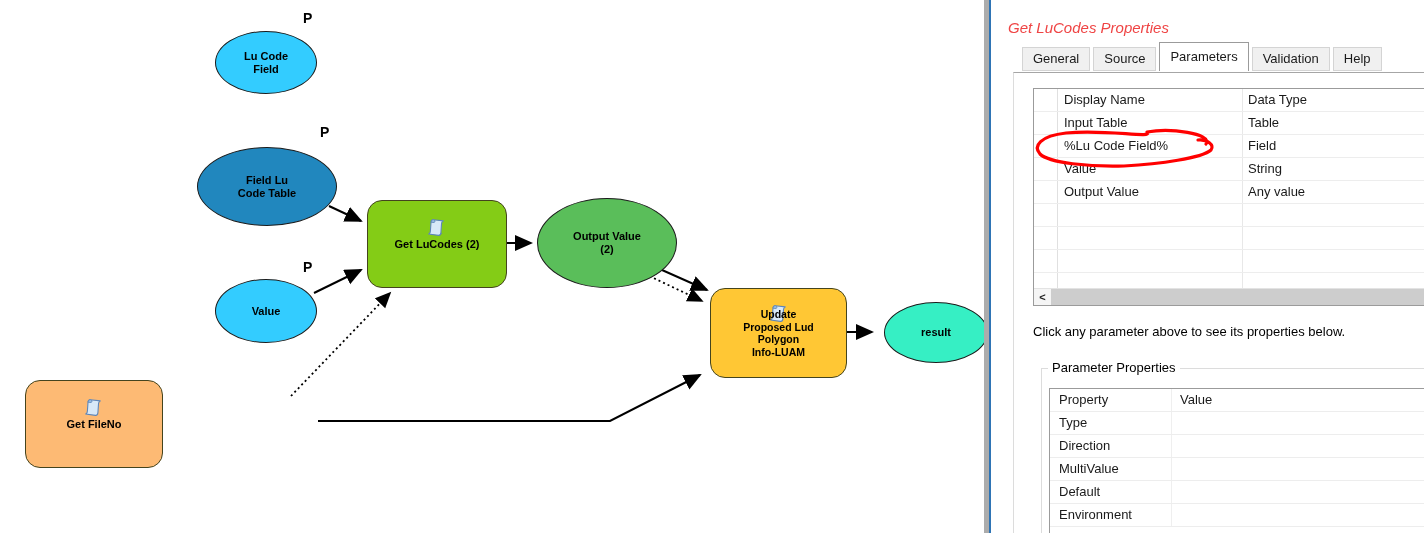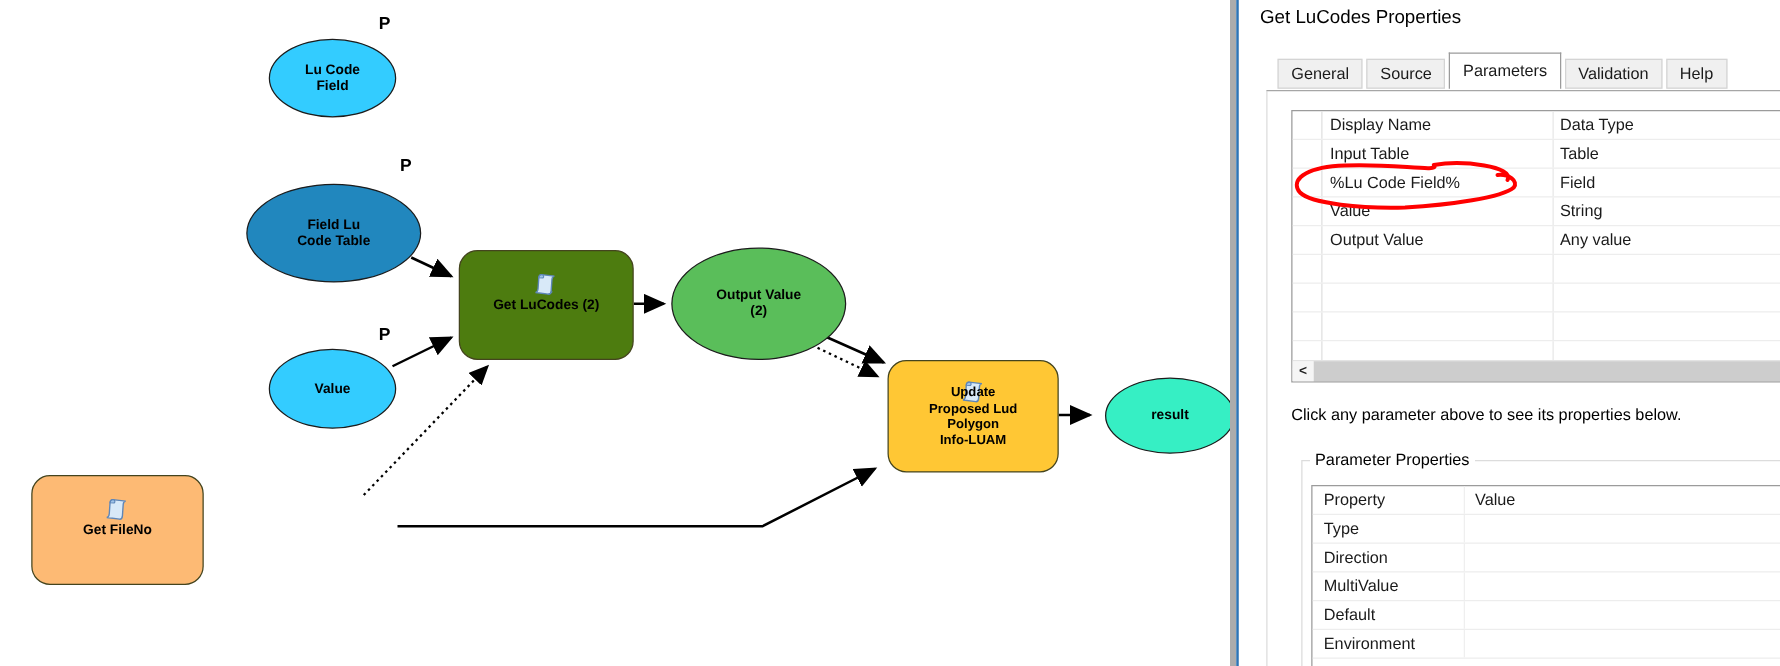--- a/index.html
+++ b/index.html
@@ -16,21 +16,21 @@
   .toolbox { border:1.6px solid #44441e; border-radius:15px; }
   .node .lbl { position:relative; z-index:3; }
   .tool-icon { position:absolute; top:3px; left:50%; transform:translateX(-50%) rotate(4deg); z-index:2; }
   .p-label { position:absolute; z-index:2; font-weight:bold; font-size:14px; color:#000; }
 
   
   #panel { position:absolute; left:984px; top:0; width:440px; height:533px;
            background:#fff; z-index:10; overflow:hidden; font-size:13px; color:#1a1a1a; }
   #gray-strip { position:absolute; left:0; top:0; width:5px; height:533px; background:#ACACAC; }
   #blue-border { position:absolute; left:5px; top:0; width:2px; height:533px; background:#2E74B5; }
-  #dlg-title { position:absolute; left:24px; top:5px; font-size:15px; color:#000000; }
+  #dlg-title { position:absolute; left:24px; top:19px; font-size:15px; color:#ef4444;font-style:italic; }
 
   #tabs { position:absolute; left:38px; top:47px; display:flex; align-items:flex-end; gap:3px; z-index:4; }
   .tab { background:#F0F0F0; border:1px solid #D4D4D4; padding:3px 10px 4px; cursor:default; }
   .tab.active { background:#fff; border-color:#9B9B9B; border-bottom:none;
                 margin-top:-5px; padding-top:6px; padding-bottom:7px; position:relative; z-index:5; }
   #pane { position:absolute; left:29px; top:72px; width:420px; height:470px;
           border-top:1px solid #A6A6A6; border-left:1px solid #DCDCDC; background:#fff; z-index:3; }
 
   
   #grid1 { position:absolute; left:49px; top:88px; width:400px; height:218px;
@@ -92,21 +92,21 @@
     <span class="lbl">Field Lu
 Code Table</span>
   </div>
   <div class="p-label" style="left:320px; top:124px;">P</div>
 
   <div class="node ellipse" style="left: 215px; top: 279px; width: 102px; height: 64px; background: rgb(51, 204, 255);">
     <span class="lbl">Value</span>
   </div>
   <div class="p-label" style="left:303px; top:259px;">P</div>
 
-  <div class="node toolbox" style="left: 367px; top: 200px; width: 140px; height: 88px; background: #4d7c0f;">
+  <div class="node toolbox" style="left: 367px; top: 200px; width: 140px; height: 88px; background: #84cc16;">
     <span class="tool-icon">
       <svg width="22" height="21" viewBox="0 0 22 21">
         <path d="M7 3 C5.2 3 5 4.6 5 5.6 L5 14.5 C5 16.5 4.2 17.4 3.2 17.6 L13.5 18.2 C15.4 18.2 15.6 16.4 15.6 15.4 L15.6 6.2 C15.6 4.4 16.4 3.6 17.4 3.4 Z" fill="#D8E9F8" stroke="#5E86B8" stroke-width="1.1"></path>
         <path d="M5 5.6 C5 4 6 3 7.2 3 C8.8 3 9.3 4.6 8.3 5.6 Z" fill="#9FC3E8" stroke="#5E86B8" stroke-width="0.9"></path>
         <path d="M13.5 18.2 C15 18 15.9 17 16.6 15.8" fill="none" stroke="#5E86B8" stroke-width="0.9"></path>
       </svg>
     </span>
     <span class="lbl">Get LuCodes (2)</span>
   </div>
 

